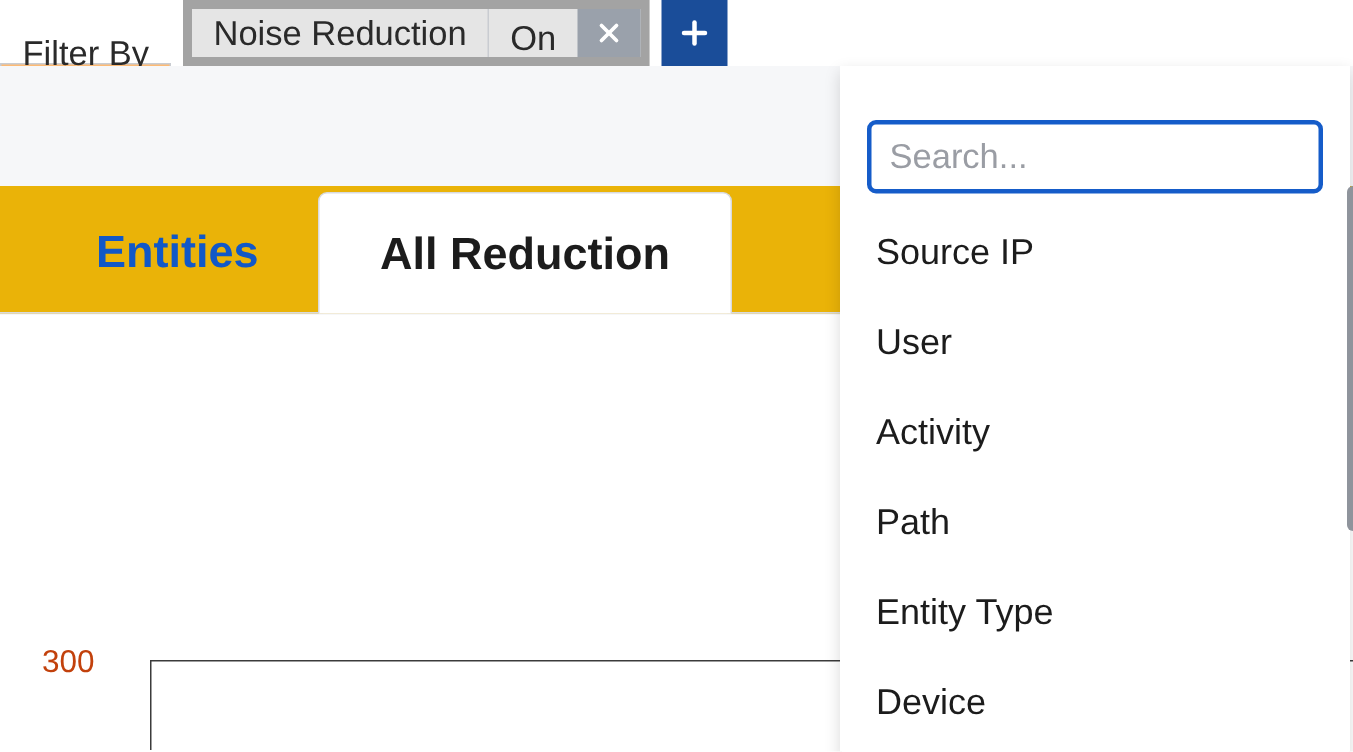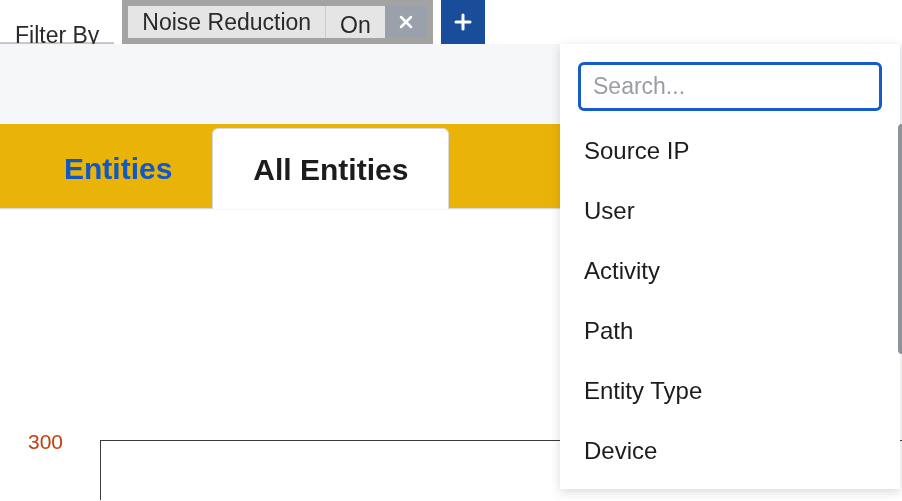--- a/index.html
+++ b/index.html
@@ -156,20 +156,21 @@
     }
 
     .dropdown-search {
       width: 100%;
       border: 3px solid #155cc9;
       border-radius: 6px;
       padding: 8px 12px;
       font-size: 23px;
       color: #333;
       outline: none;
+      margin-top: 18px;
     }
 
     .dropdown-search::placeholder {
       color: #9a9da4;
     }
 
     .dropdown-item {
       padding: 16px 24px;
       font-size: 24px;
       color: #1c1c1c;
@@ -231,21 +232,21 @@
     </div>
   </div>
 
   <div class="bg-gray"></div>
 
   <div class="tabs-row" style="position:absolute; top:124px; left:0; right:0; margin-top:0;">
     <div class="tab">
       <span>Entities</span>
     </div>
     <div class="tab active">
-      <span>All Entities</span>
+      <span>All Reduction</span>
     </div>
   </div>
 
   <div class="chart-area" style="position:absolute; top:430px; left:14px; margin-top:0;">
     <div class="y-axis-label">300</div>
     <div class="plot-border"></div>
   </div>
 
   <div class="dropdown">
     <div class="dropdown-search-wrap">

